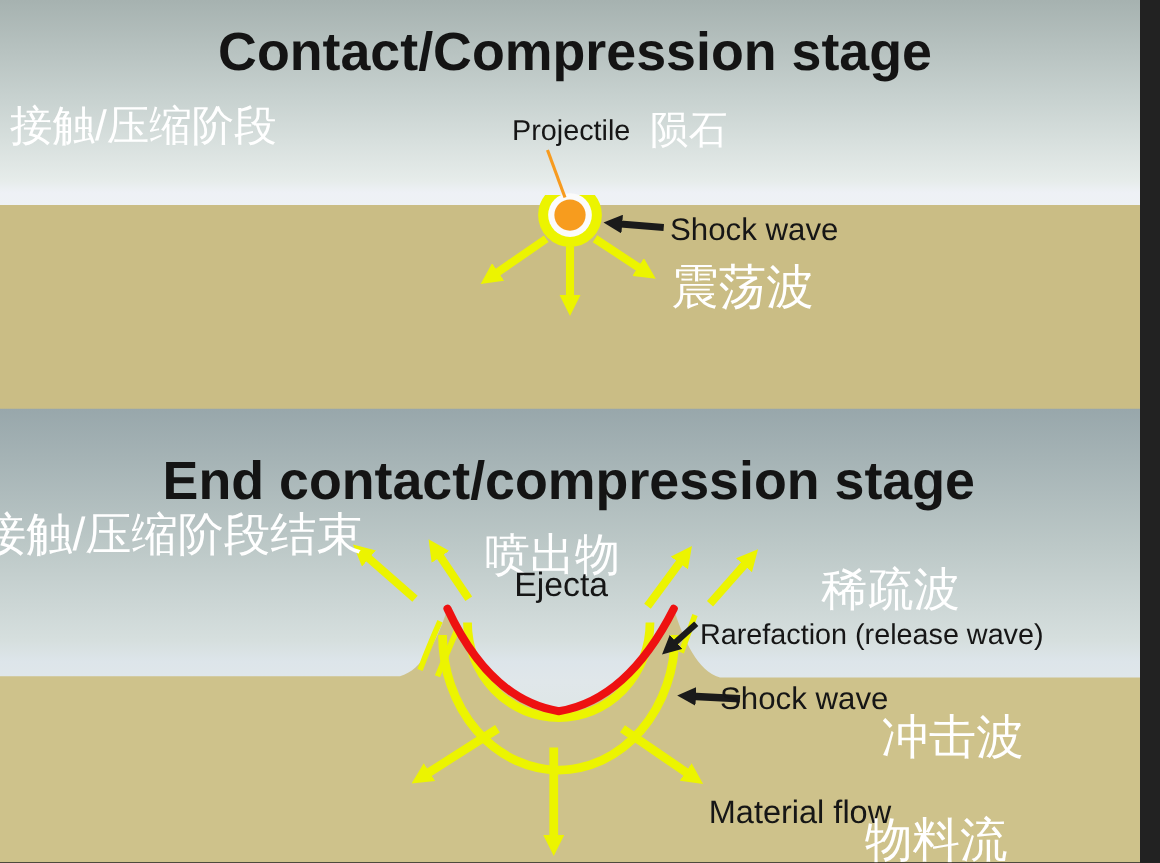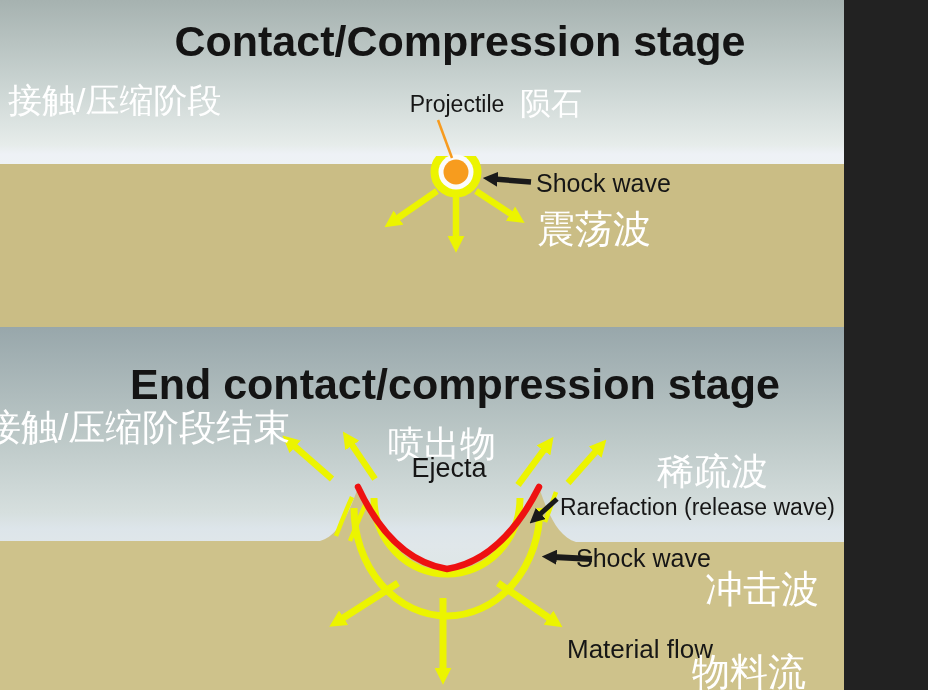--- a/index.html
+++ b/index.html
@@ -1,16 +1,16 @@
 <!DOCTYPE html>
 <html><head>
 <meta charset="utf-8">
 <style>
   html,body{margin:0;padding:0;background:#222;}
-  #stage{position:relative;width:844px;height:690px;overflow:hidden;
+  #stage{position:relative;width:912px;height:690px;overflow:hidden;
          font-family:"Liberation Sans","DejaVu Sans",sans-serif;}
   svg{position:absolute;left:0;top:0;display:block;}
   text{font-family:"Liberation Sans","DejaVu Sans",sans-serif;}
   .title-en{font-size:43px;font-weight:bold;fill:#141414;}
   .label-en{fill:#161616;}
   .zh{fill:#ffffff;}
   .yellow{stroke:#ecf400;fill:none;}
   .red{stroke:#ee1111;fill:none;}
   .black-arrow{stroke:#1a1a1a;fill:none;}
   .orange-line{stroke:#f79b1f;fill:none;}

